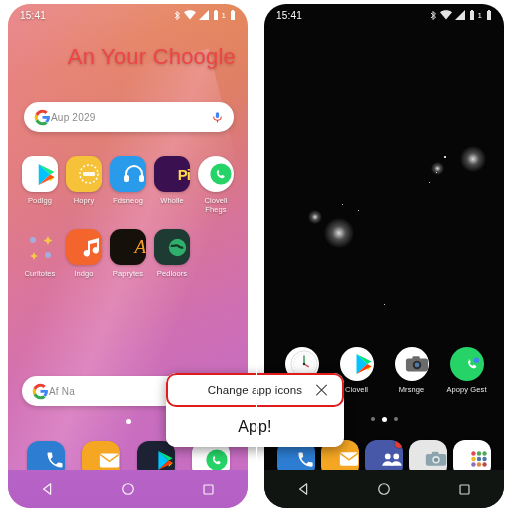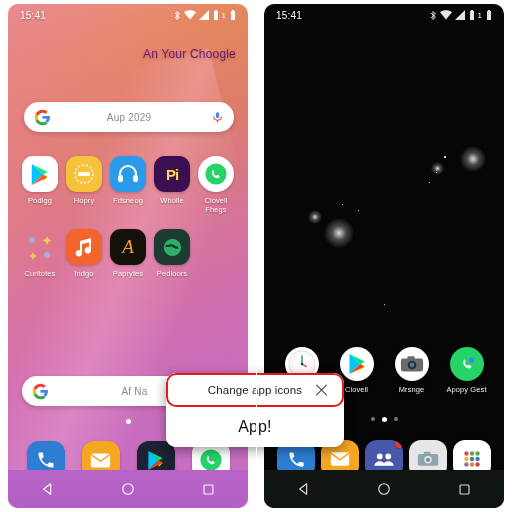--- a/index.html
+++ b/index.html
@@ -5,21 +5,21 @@
 <style>
   * { box-sizing: border-box; margin:0; padding:0; }
   html,body{width:512px;height:512px;overflow:hidden;background:#000;
     font-family:"Liberation Sans", sans-serif;}
 
   .stage{position:relative;width:512px;height:512px;display:flex;background:#fff;}
 
   
   .phone{position:relative;width:256px;height:512px;overflow:hidden;}
   .phone-inner{position:absolute;left:8px;right:8px;top:4px;bottom:4px;
-    border-radius:10px;overflow:hidden;}
+    border-radius:22px;overflow:hidden;}
 
   
   .wall-left{position:absolute;inset:0;
     background:
       linear-gradient(148deg, rgba(255,255,255,0.10) 0%, rgba(255,255,255,0) 46%),
       linear-gradient(160deg,#e9955f 0%, #e4834f 14%, #dd7b66 30%, #d7749a 50%,
                       #cf6fb4 66%, #c86dc0 80%, #c86fc6 100%);
   }
   .wall-left:before{content:"";position:absolute;inset:0;
     background:linear-gradient(115deg, rgba(232,120,170,.55) 0%,
@@ -43,31 +43,31 @@
   .clock{font-size:10px;color:#fff;letter-spacing:.2px;
     text-shadow:0 1px 2px rgba(0,0,0,.35);font-weight:500;}
   .sysicons{display:flex;align-items:center;gap:3px;}
   .sysicons svg{display:block;}
   .battlabel{font-size:8px;color:#fff;margin-right:1px;}
 
   
   .searchpill{position:absolute;height:30px;border-radius:16px;background:#fff;
     display:flex;align-items:center;padding:0 10px;
     box-shadow:0 2px 5px rgba(0,0,0,.18);z-index:4;}
-  .searchpill .sp-text{flex:1;text-align:center;font-size:10px;color:#8b8b8b;
+  .searchpill .sp-text{flex:1;text-align:left;font-size:10px;color:#8b8b8b;
     margin-right:4px;letter-spacing:.2px;}
   .g-logo{width:17px;height:17px;flex:0 0 auto;}
   .mic{width:13px;height:16px;flex:0 0 auto;}
 
   
   .grid{position:absolute;left:10px;right:10px;display:grid;
     grid-template-columns:repeat(5,1fr);row-gap:6px;z-index:3;}
   .app{display:flex;flex-direction:column;align-items:center;}
   .icon{width:36px;height:36px;border-radius:11px;position:relative;
-    display:flex;align-items:center;justify-content:center;overflow:hidden;
+    display:flex;align-items:center;justify-content:flex-end;overflow:hidden;
     box-shadow:0 1px 3px rgba(0,0,0,.22);}
   .icon.round{border-radius:50%;}
   .label{margin-top:4px;font-size:7.5px;color:#fff;text-align:center;
     line-height:1.25;letter-spacing:.1px;max-width:46px;
     text-shadow:0 1px 2px rgba(0,0,0,.45);
     filter:blur(.35px);opacity:.92;}
 
   
   .dots{position:absolute;left:0;right:0;display:flex;justify-content:center;
     gap:7px;z-index:3;}
@@ -131,21 +131,21 @@
           </svg>
           <span class="battlabel">1</span>
           <svg width="6" height="11" viewBox="0 0 6 11">
             <rect x="1" y="1" width="4" height="9" fill="#fff"></rect>
               <rect x="2" y="0" width="2" height="1" fill="#fff"></rect>
           </svg>
         </span>
       </div>
 
       <div style="position:absolute;right:12px;top:40px;z-index:3;">
-        <span style="font-size:12px;color:#701a75;letter-spacing:.2px;text-shadow:0 1px 3px rgba(0,0,0,.25);">An Your Choogle</span>
+        <span style="font-size:22px;color:#ef4444;letter-spacing:.2px;text-shadow:0 1px 3px rgba(0,0,0,.25);">An Your Choogle</span>
       </div>
 
       <div class="searchpill" style="left:16px;right:14px;top:98px;">
         <svg class="g-logo" viewBox="0 0 48 48">
           <path fill="#4285F4" d="M45 24c0-1.6-.1-2.7-.4-3.9H24v7.1h12c-.2 1.9-1.5 4.7-4.4 6.6l6.7 5.2C42.2 35.4 45 30.2 45 24z"></path>
           <path fill="#34A853" d="M24 46c5.9 0 10.9-2 14.5-5.3l-6.9-5.4c-1.9 1.3-4.4 2.2-7.6 2.2-5.8 0-10.7-3.8-12.5-9.1l-7.1 5.5C8.1 41 15.4 46 24 46z"></path>
           <path fill="#FBBC05" d="M11.5 28.4c-.5-1.4-.7-2.8-.7-4.4s.3-3 .7-4.4l-7.1-5.5C2.9 17 2 20.4 2 24s.9 7 2.4 9.9z"></path>
           <path fill="#EA4335" d="M24 10.6c4.1 0 6.9 1.8 8.5 3.3l6.2-6C34.9 4.5 29.9 2 24 2 15.4 2 8.1 7 4.4 14.1l7.1 5.5C13.3 14.4 18.2 10.6 24 10.6z"></path>
         </svg>
         <span class="sp-text">Aup 2029</span>

